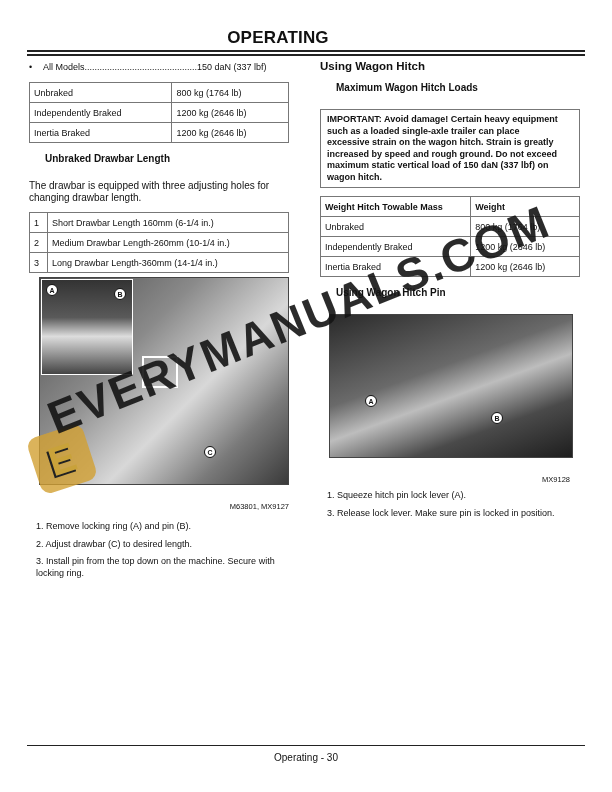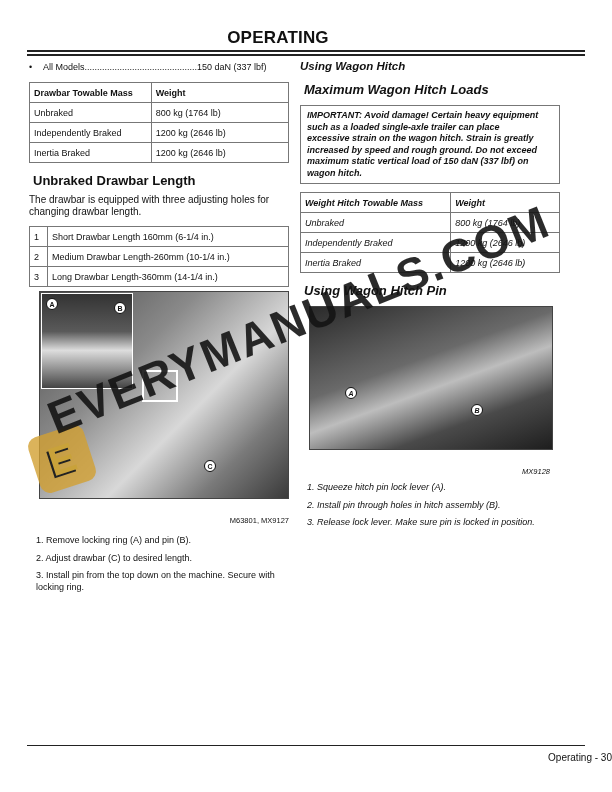--- a/index.html
+++ b/index.html
@@ -11,34 +11,34 @@
   .page-title {
     position: absolute; left: 0; top: 28px; width: 556px; text-align: center;
     font-size: 17px; font-weight: bold; letter-spacing: 0.2px;
   }
   .rule-top { position: absolute; left: 27px; width: 558px; height: 1.5px; background: #222; }
   .rule-top.r1 { top: 50px; }
   .rule-top.r2 { top: 54px; }
 
   .col { position: absolute; top: 58px; }
   .col.left { left: 29px; width: 260px; }
-  .col.right { left: 300px; width: 260px; font-style: italic; }
+  .col.right { left: 320px; width: 260px; }
 
   .bullet-line { font-size: 9px; margin-top: 4px; display: flex; white-space: nowrap; }
   .bullet-line .dot { width: 14px; }
 
   table.spec {
     border-collapse: collapse; width: 100%; font-size: 9px;
   }
   table.spec td, table.spec th {
     border: 1px solid #777; padding: 4px 4px; text-align: left; height: 11px; vertical-align: middle;
   }
   table.spec th { font-weight: bold; }
 
-  .h-section { font-weight: bold; font-size: 13px; margin: 4px; }
+  .h-section { font-weight: bold; font-size: 10px; margin: 16px; }
   .h-main { font-weight: bold; font-size: 11.5px; margin: 0; }
   p.body { font-size: 10px; line-height: 11.5px; margin: 0; }
 
   .figure {
     position: relative; border: 1px solid #444; overflow: hidden;
     background: linear-gradient(135deg, #4a4a4a 0%, #8a8a8a 35%, #d8d8d8 60%, #7a7a7a 80%, #3a3a3a 100%);
   }
   .fig-caption { font-size: 7.5px; text-align: right; margin-top: 17px; }
   .callout {
     position: absolute; width: 10px; height: 10px; border-radius: 50%;
@@ -52,21 +52,21 @@
   .highlight-box { position: absolute; border: 2px solid #fff; }
 
   .important {
     border: 1px solid #777; padding: 4px 18px 4px 6px; font-size: 9px; font-weight: bold; line-height: 11.5px;
   }
 
   ol.steps { list-style: none; padding: 0; margin: 7px; font-size: 9px; line-height: 11.5px; }
   ol.steps li { margin-bottom: 6px; }
 
   .rule-bottom { position: absolute; left: 27px; top: 745px; width: 558px; height: 1px; background: #222; }
-  .page-footer { position: absolute; left: 0; top: 752px; width: 612px; text-align: right; font-size: 10px; }
+  .page-footer { position: absolute; left: 0; top: 752px; width: 612px; text-align: center; font-size: 10px; }
 
   .watermark-text {
     position: absolute; left: 40px; top: 395px; width: 600px;
     font-size: 46px; font-weight: bold; color: rgba(20,20,20,0.9);
     transform: rotate(-22deg); transform-origin: left top; letter-spacing: 2px; white-space: nowrap;
     pointer-events: none;
   }
   .watermark-logo {
     position: absolute; left: 33px; top: 430px; width: 58px; height: 58px;
     background: rgba(210,160,50,0.8); border-radius: 10px; transform: rotate(-18deg);
@@ -84,24 +84,20 @@
 <div class="col left">
   <div class="bullet-line">
     <span class="dot">•</span>
     <span>All Models</span>
     <span>.............................................</span>
     <span>150 daN (337 lbf)</span>
   </div>
 
   <table class="spec" style="margin-top:10px;">
     <tbody>
-        <tr>
-      <th style="width:47%">Drawbar Towable Mass</th>
-      <th>Weight</th>
-    </tr>
     <tr>
       <td>Unbraked</td>
       <td>800 kg (1764 lb)</td>
     </tr>
     <tr>
       <td>Independently Braked</td>
       <td>1200 kg (2646 lb)</td>
     </tr>
     <tr>
       <td>Inertia Braked</td>
@@ -175,21 +171,20 @@
   <div class="h-section" style="margin-top:10px;">Using Wagon Hitch Pin</div>
 
   <div class="figure" style="margin-top:8px; margin-left:9px; width:242px; height:142px; background:linear-gradient(160deg,#2a2a2a 0%,#6a6a6a 40%,#bdbdbd 55%,#4a4a4a 75%,#1e1e1e 100%);">
     <div class="callout" style="left:35px; top:80px;">A</div>
     <div class="callout" style="left:161px; top:97px;">B</div>
   </div>
   <div class="fig-caption" style="margin-right:10px;">MX9128</div>
 
   <ol class="steps" style="margin-top:6px;">
     <li>1.  Squeeze hitch pin lock lever (A).</li>
-    <li>2.  Install pin through holes in hitch assembly (B).</li>
     <li>3.  Release lock lever. Make sure pin is locked in position.</li>
   </ol>
 </div>
 
 <div class="watermark-logo">E</div>
 <div class="watermark-text">EVERYMANUALS.COM</div>
 
 <div class="rule-bottom"></div>
 <div class="page-footer">Operating - 30</div>
 

